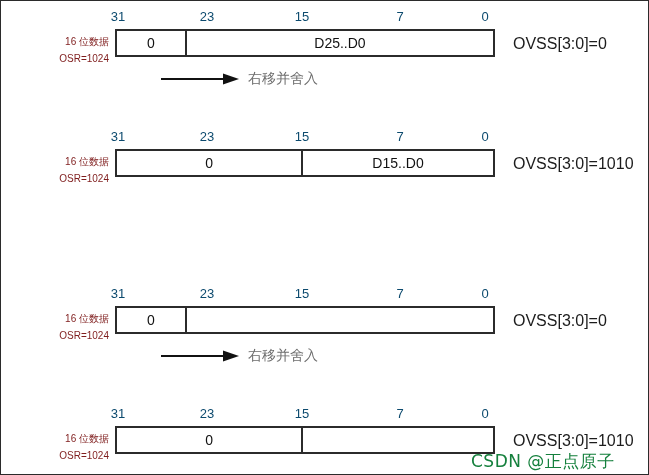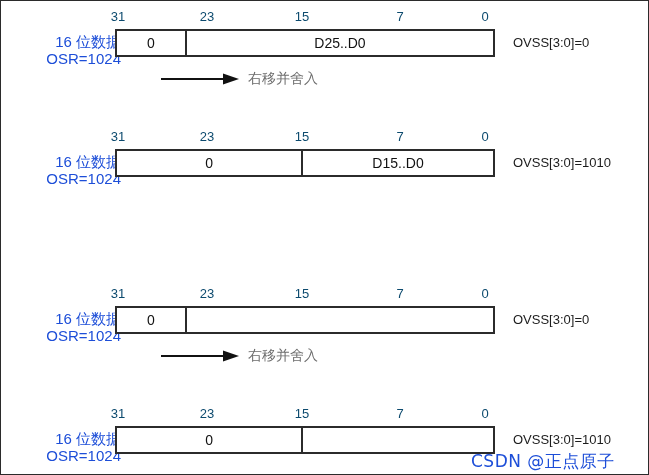--- a/index.html
+++ b/index.html
@@ -24,25 +24,25 @@
   
   .block {
     position: absolute;
     left: 0;
     width: 649px;
   }
 
   
   .side-label {
     position: absolute;
-    left: 12px;
+    left: 0px;
     width: 108px;
     text-align: right;
-    color: #1d4ed8;
-    font-size: 15px;
+    color: #7f1d1d;
+    font-size: 10px;
     line-height: 17px;
   }
   .side-label .l1 { white-space: nowrap; }
   .side-label .l2 { white-space: nowrap; }
 
   
   .ruler {
     position: absolute;
     left: 114px;
     width: 380px;
@@ -77,21 +77,21 @@
     color: #111111;
     white-space: nowrap;
     overflow: hidden;
   }
   .field.sep { border-right: 2px solid #2b2b2b; }
 
   
   .right-note {
     position: absolute;
     left: 512px;
-    font-size: 13px;
+    font-size: 16px;
     color: #1c1c1c;
     white-space: nowrap;
   }
 
   
   .shift-note {
     position: absolute;
     left: 160px;
     height: 20px;
     display: flex;
@@ -108,21 +108,21 @@
     font-family: "DejaVu Sans", "Liberation Sans", sans-serif;
     white-space: nowrap;
   }
 
   
   .watermark {
     position: absolute;
     left: 470px;
     top: 449px;
     font-size: 17px;
-    color: #1d4ed8;
+    color: #15803d;
     letter-spacing: 0.5px;
     white-space: nowrap;
     font-family: "DejaVu Sans", "Liberation Sans", sans-serif;
   }
 </style>
 </head>
 <body>
 
 <div id="figure">
 

